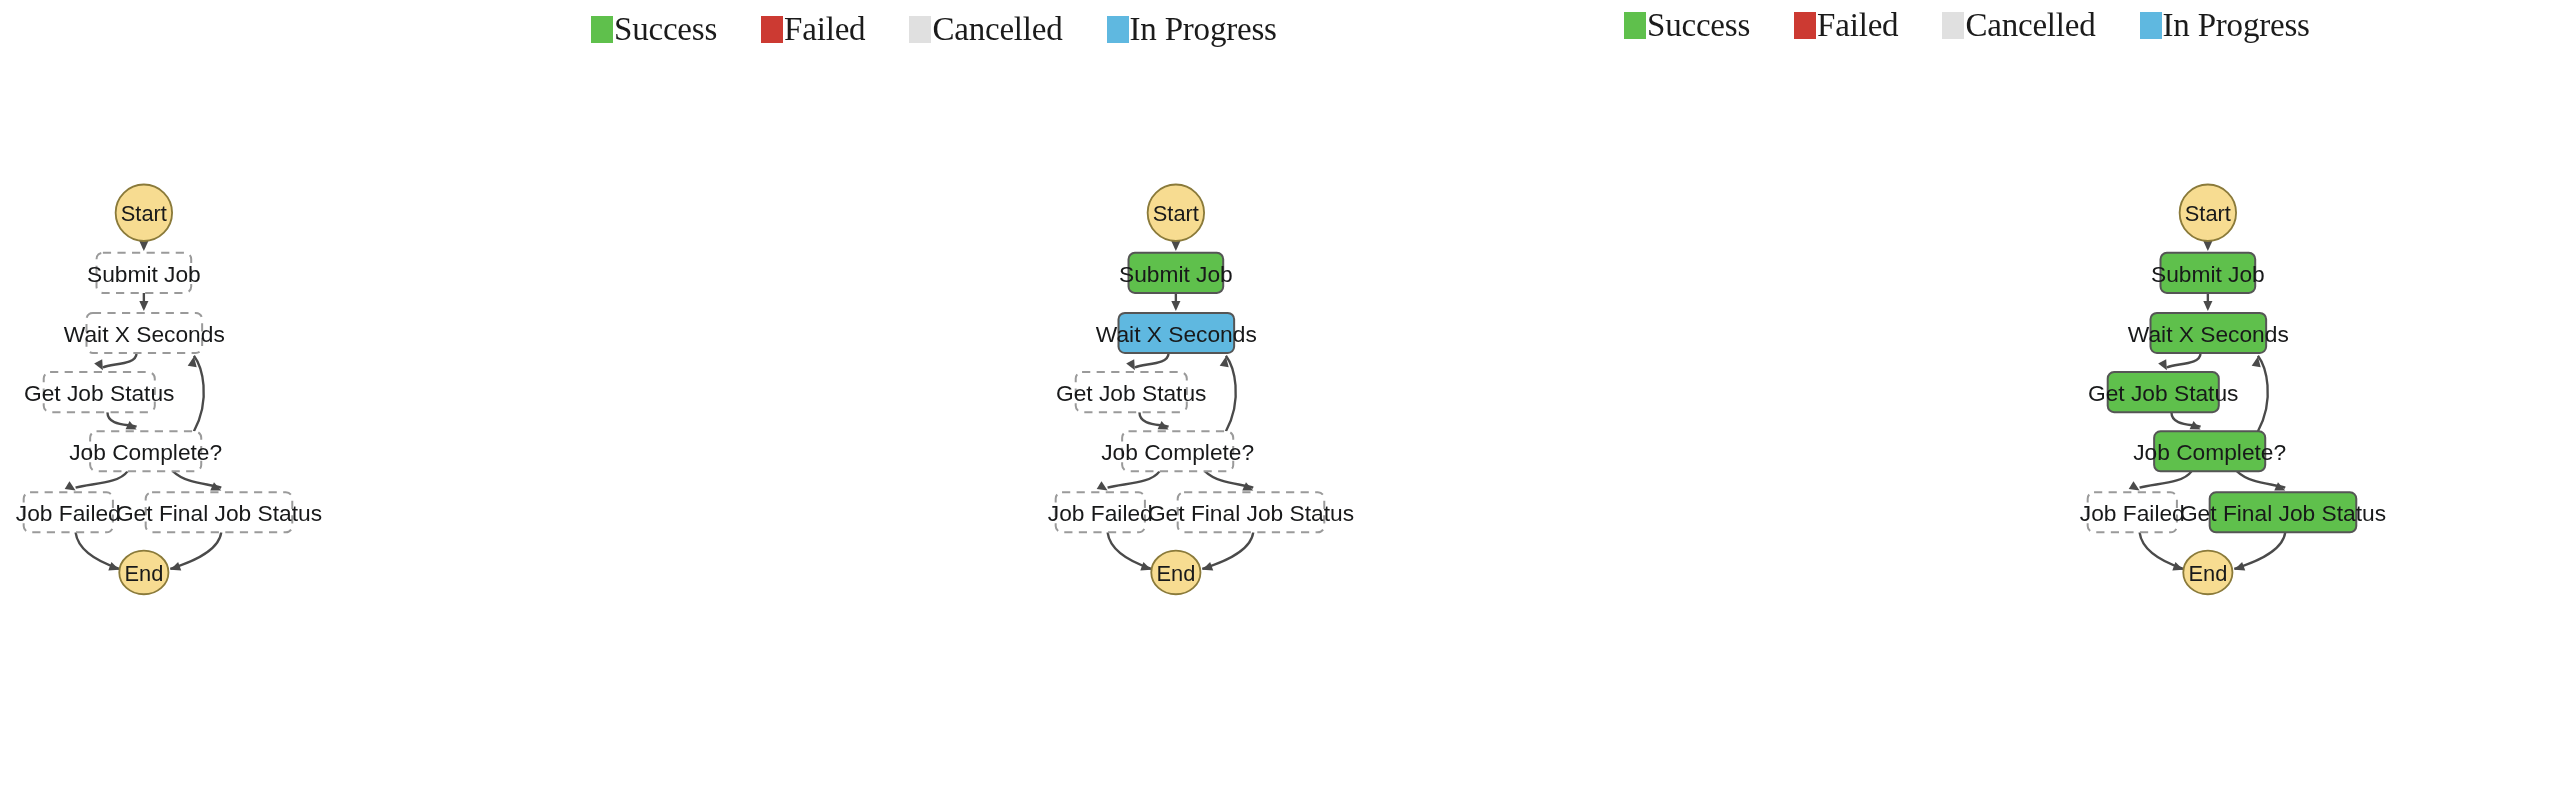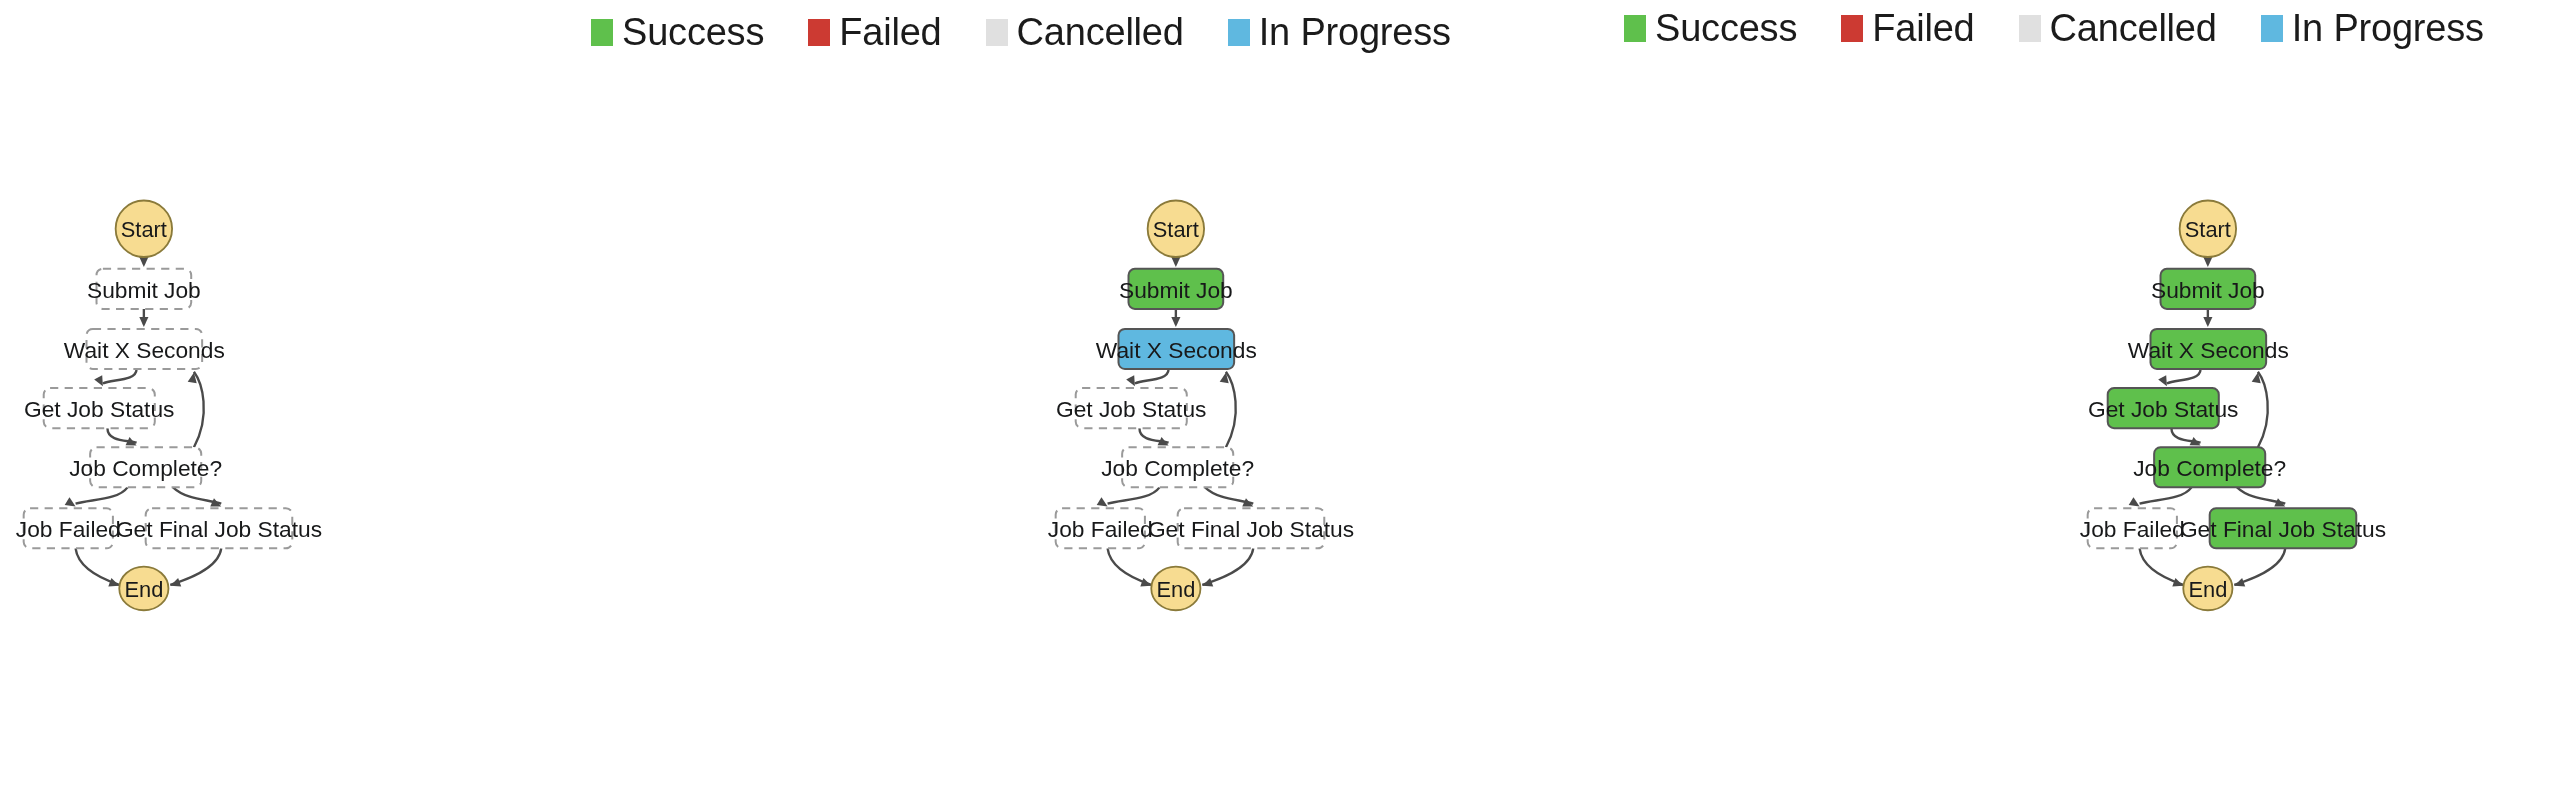--- a/index.html
+++ b/index.html
@@ -31,31 +31,31 @@
     display: flex;
     align-items: center;
   }
   .legend-swatch {
     width: 22px;
     height: 27px;
     display: inline-block;
     flex: none;
   }
   .legend-label {
-    font-size: 38px;
+    font-size: 33px;
     color: #1b1b1b;
-    margin-left: 9px;
+    margin-left: 1px;
     letter-spacing: -0.2px;
-    font-family: Liberation Sans, sans-serif;
+    font-family: Liberation Serif, serif;
   }
 
   
   .panel {
     position: absolute;
-    top: 16px;
+    top: 0;
     height: 653px;
   }
   .panel svg {
     display: block;
   }
 
   .node-rect {
     stroke-width: 2.2;
   }
   .node-dashed {

